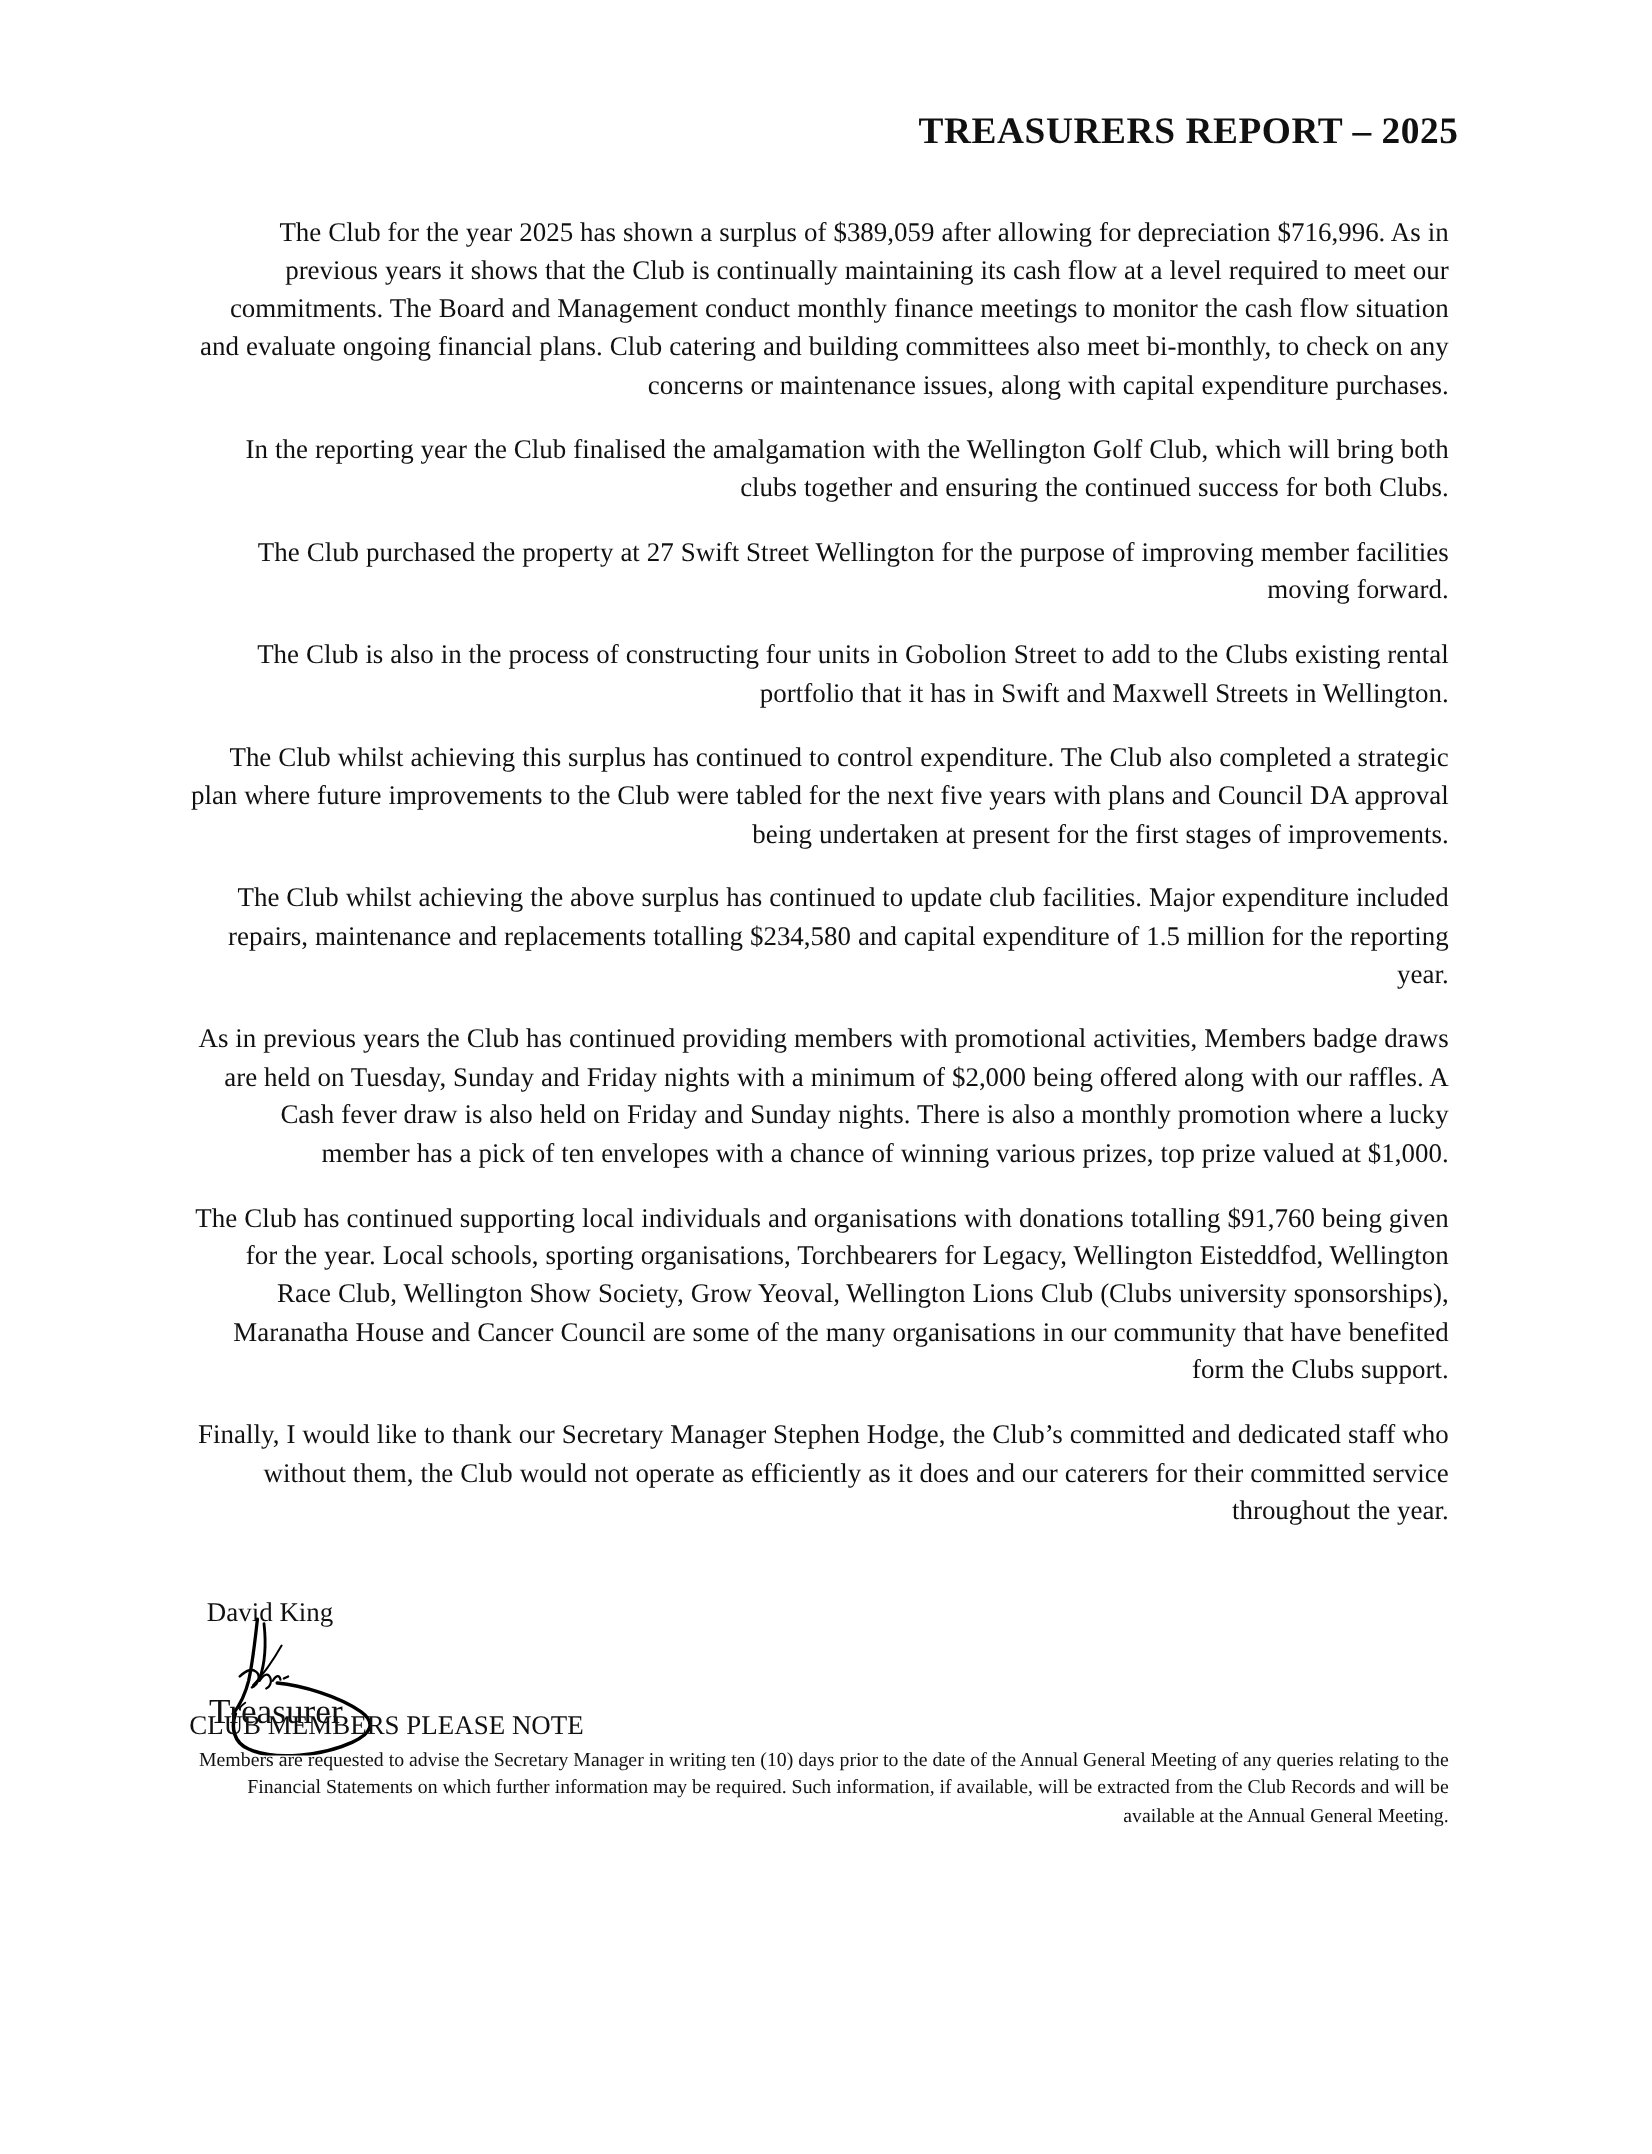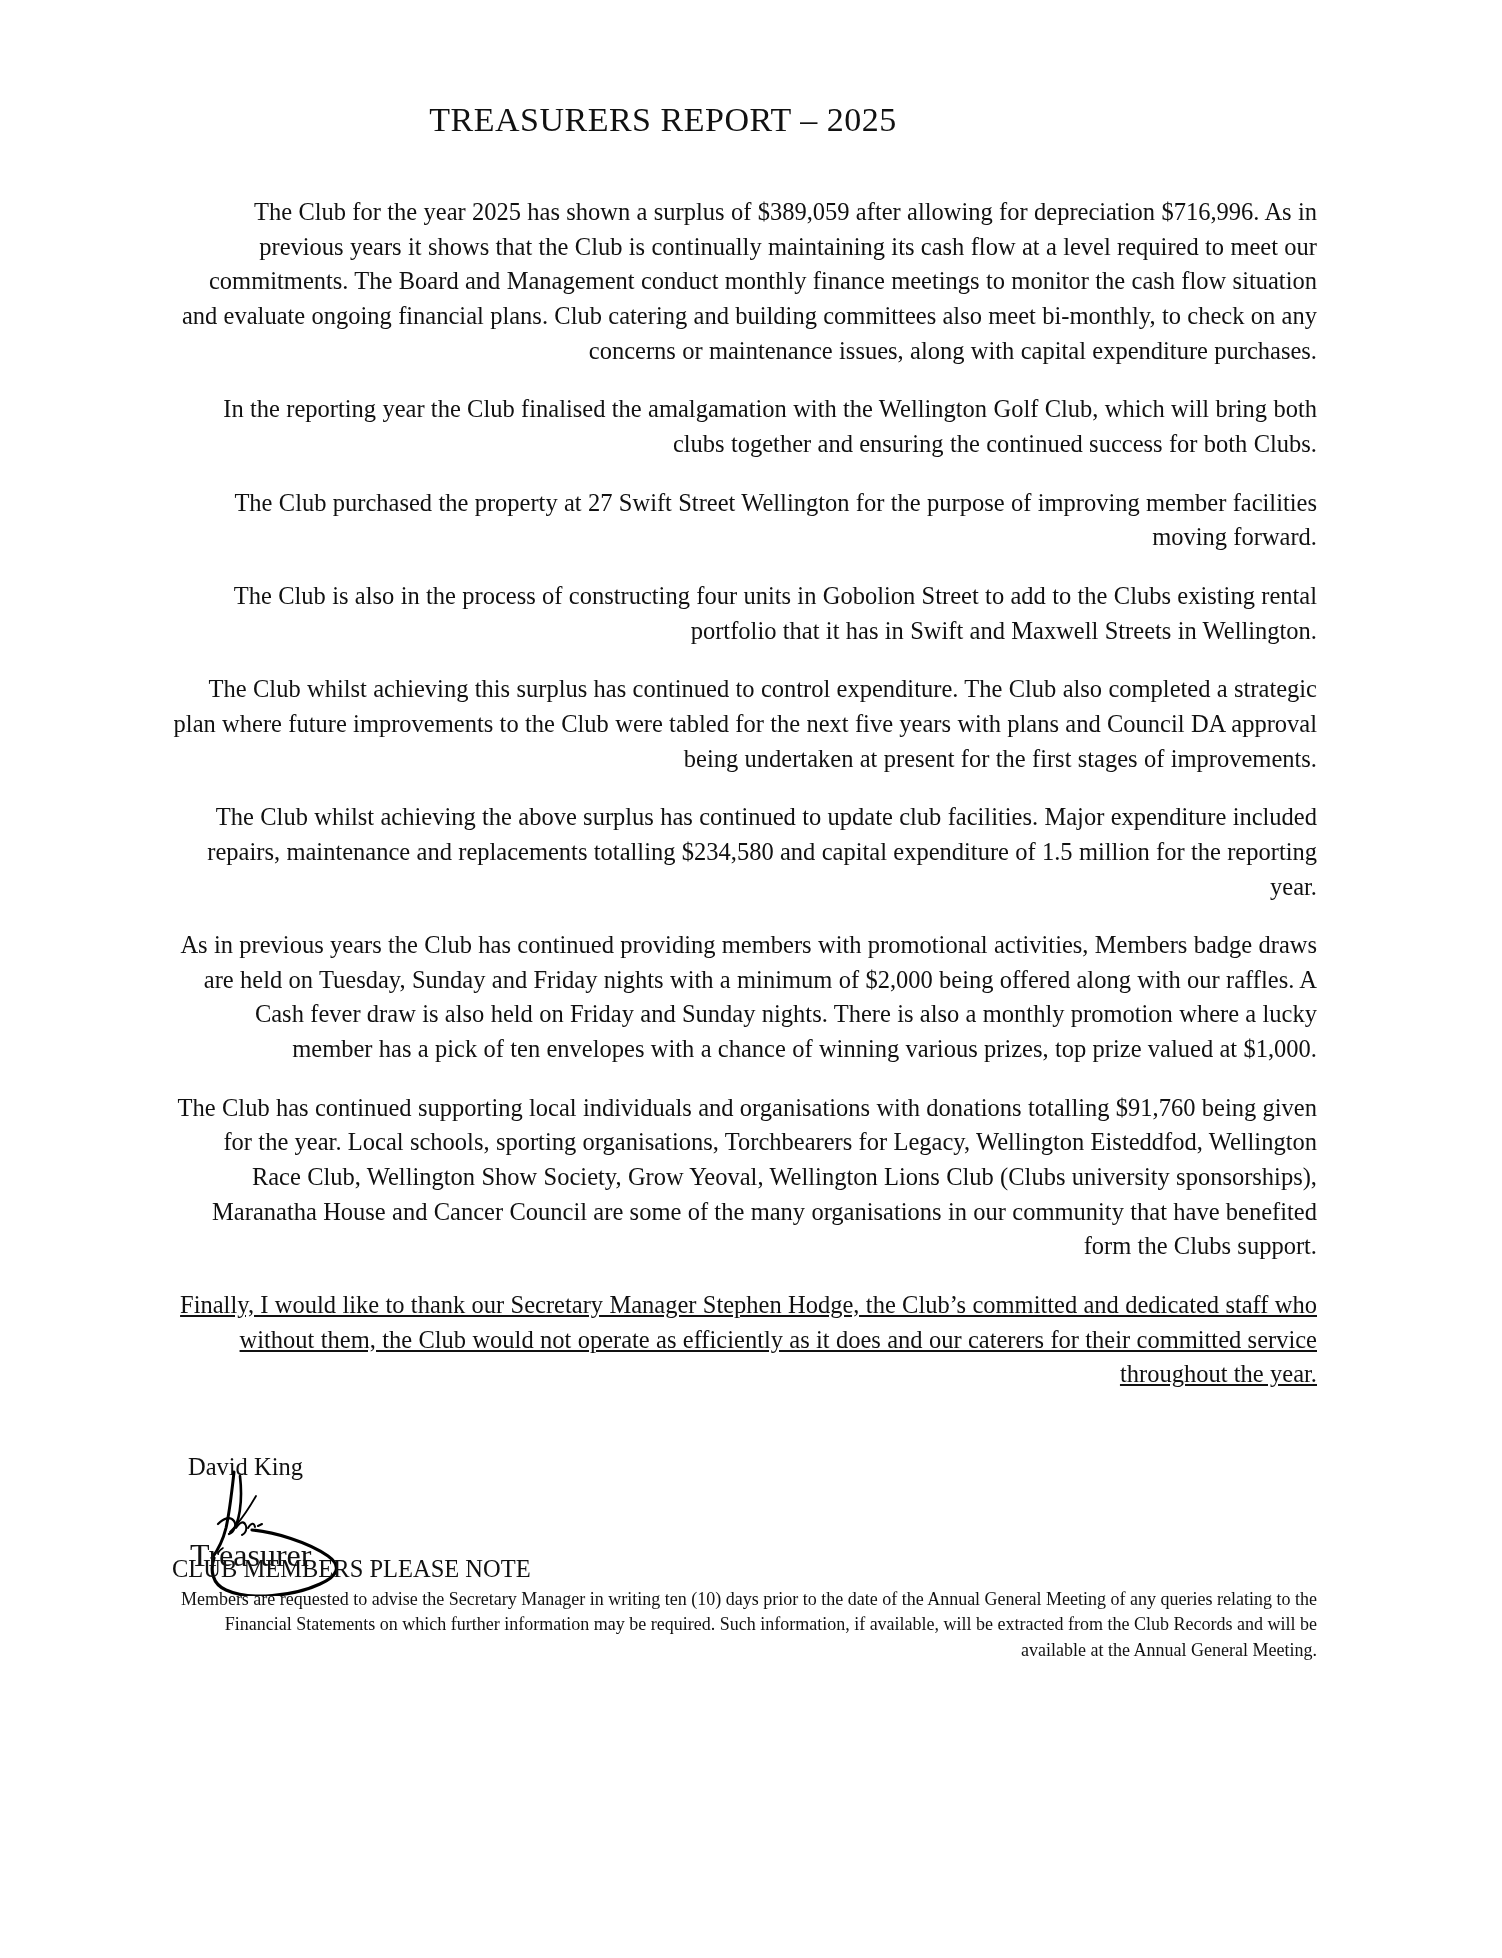--- a/index.html
+++ b/index.html
@@ -19,40 +19,40 @@
     margin: 0 auto;
     background: #ffffff;
     box-sizing: border-box;
     overflow: hidden;
   }
   .doc-title {
     position: absolute;
     top: 78px;
     left: 0;
     width: 1326px;
-    text-align: center;
+    text-align: right;
     font-size: 34px;
-    font-weight: normal;
+    font-weight: bold;
     letter-spacing: 0.5px;
     font-family: "Liberation Serif", "DejaVu Serif", serif;
   }
   .body-block {
     position: absolute;
     top: 195px;
     left: 172px;
     width: 1145px;
   }
   .para {
     font-size: 24.5px;
     line-height: 1.415;
     margin: 0 0 24px 0;
     text-align: right;
     word-spacing: 0.2px;
   }
-  .para:last-child { margin-bottom: 0; text-decoration: underline; }
+  .para:last-child { margin-bottom: 0; }
 
   
   .sign-block {
     position: absolute;
     left: 188px;
     top: 1452px;
     width: 600px;
     height: 160px;
   }
   .sign-name {

